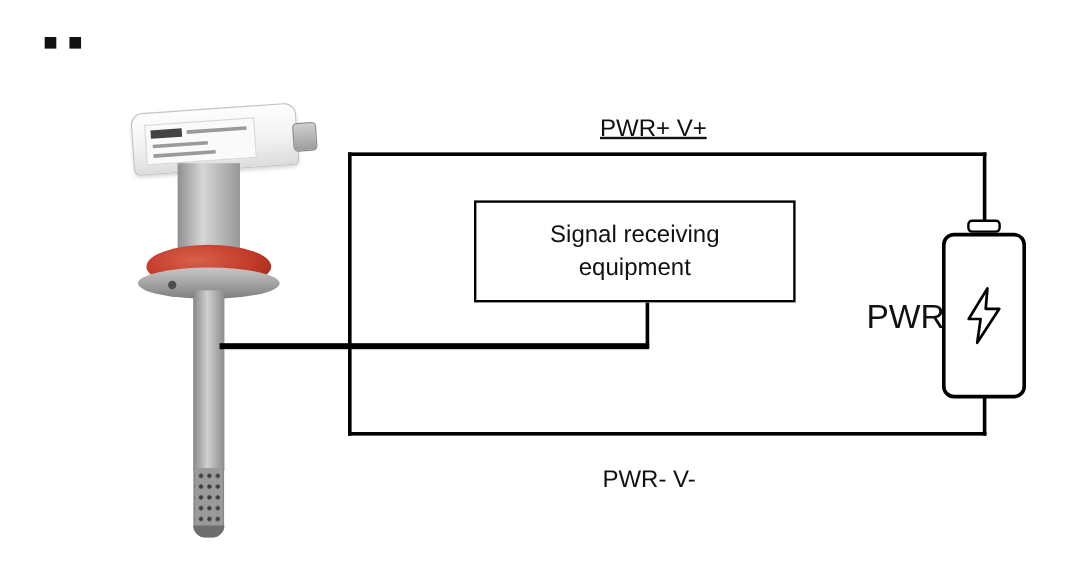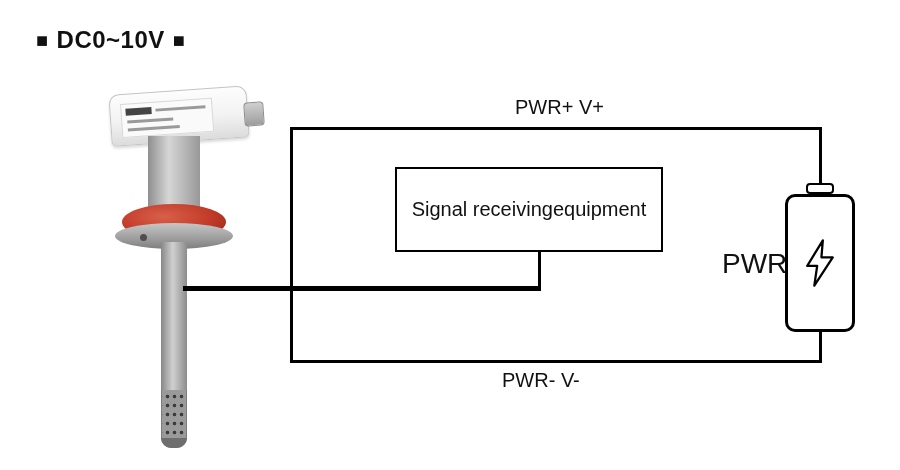--- a/index.html
+++ b/index.html
@@ -19,21 +19,21 @@
   
   .wire { background:#000; }
 
   
   .diagram-label { color:#111; font-size:20px; white-space:nowrap; }
 
   
   .signal-box {
     left:395px; top:167px; width:268px; height:85px;
     border:2px solid #000; background:#fff;
-    display:flex; align-items:center; justify-content:center;
+    display:flex; flex-direction:column; align-items:center; justify-content:center;
     font-size:20px; color:#111; line-height:1.35; text-align:center;
   }
 
   
   .battery-cap {
     left:806px; top:183px; width:28px; height:11px;
     border:2px solid #000; border-radius:4px; background:#fff;
   }
   .battery-body {
     left:785px; top:194px; width:70px; height:138px;
@@ -98,21 +98,20 @@
     background:#6e6e6e; border-radius:0 0 11px 11px;
   }
 </style>
 </head>
 <body>
 
 <div class="canvas">
 
   <div class="abs title">
     <span class="marker">■</span>
-    <span>DC0~10V</span>
     <span class="marker">■</span>
   </div>
 
   <div class="abs sensor">
     <div class="sensor-head">
       <div class="sensor-sticker">
         <div class="sticker-logo"></div>
         <div class="sticker-line l1"></div>
         <div class="sticker-line l2"></div>
         <div class="sticker-line l3"></div>
@@ -130,22 +129,22 @@
 
   <div class="abs wire" style="left:290px; top:127px; width:532px; height:3px;"></div>
   <div class="abs wire" style="left:290px; top:127px; width:3px; height:236px;"></div>
   <div class="abs wire" style="left:290px; top:360px; width:532px; height:3px;"></div>
   <div class="abs wire" style="left:819px; top:127px; width:3px; height:58px;"></div>
   <div class="abs wire" style="left:819px; top:330px; width:3px; height:33px;"></div>
 
   <div class="abs wire" style="left:538px; top:252px; width:3px; height:38px;"></div>
   <div class="abs wire" style="left:183px; top:286px; width:358px; height:5px;"></div>
 
-  <div class="abs diagram-label" style="left:515px; top:96px;">PWR+ V+</div>
-  <div class="abs diagram-label" style="left:502px; top:369px;">PWR- V-</div>
+  <div class="abs diagram-label" style="left:500px; top:96px;text-decoration:underline;">PWR+ V+</div>
+  <div class="abs diagram-label" style="left:502px; top:389px;">PWR- V-</div>
 
   <div class="abs signal-box">
     <span>Signal receiving</span>
     <span>equipment</span>
   </div>
 
   <div class="abs diagram-label" style="left:722px; top:248px; font-size:28px;">PWR</div>
   <div class="abs battery-cap"></div>
   <div class="abs battery-body">
     <svg width="34" height="52" viewBox="0 0 24 36">

